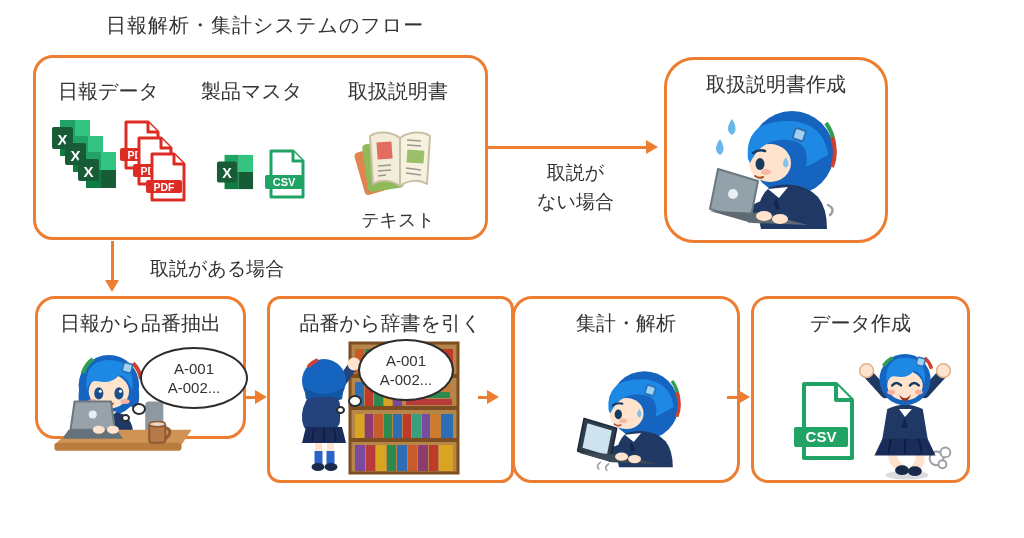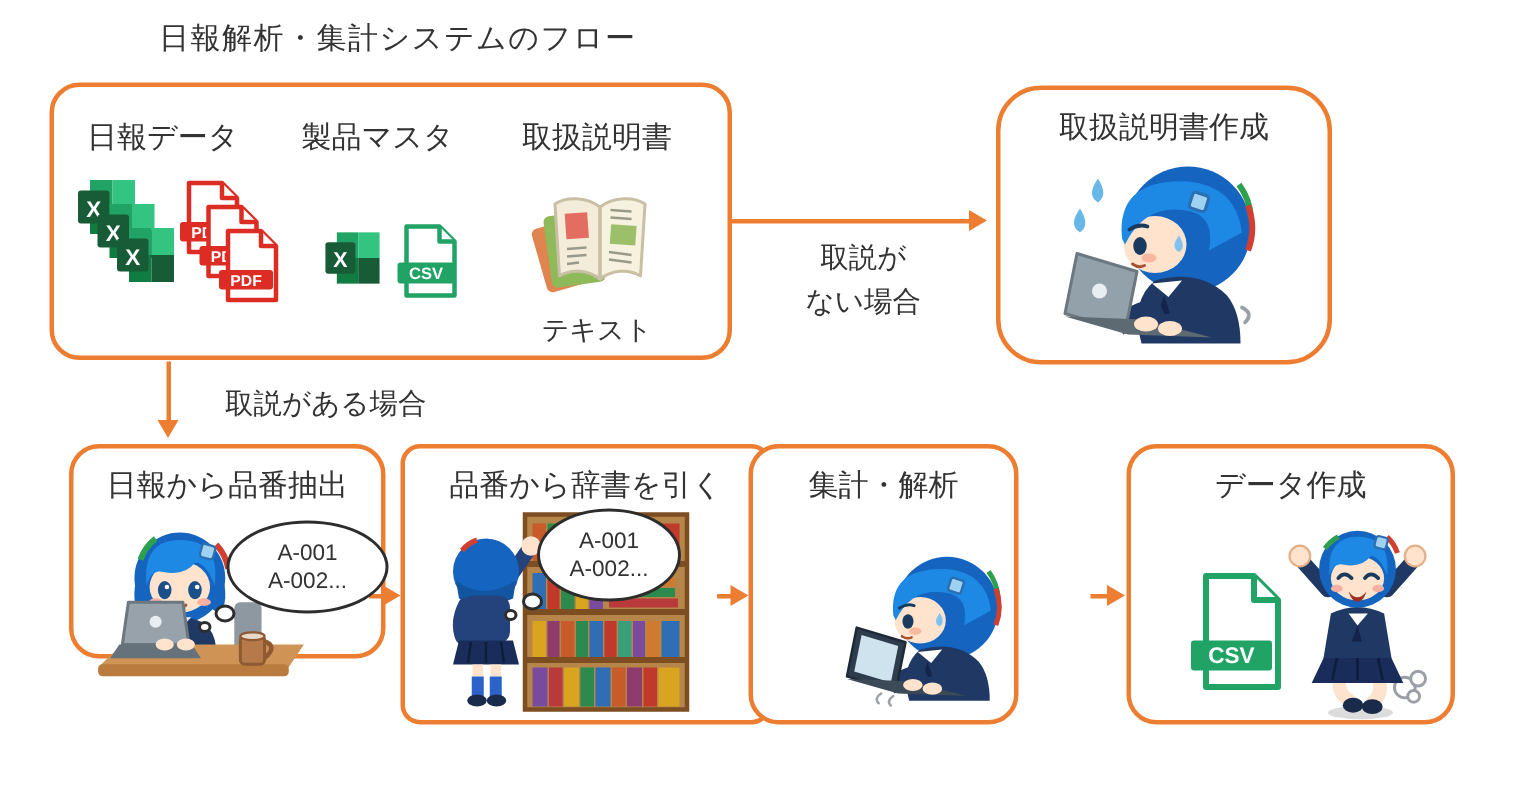--- a/index.html
+++ b/index.html
@@ -162,21 +162,21 @@
 
   <div class="arr-h" style="left:487px;top:146px;width:160px;"></div>
   <div class="edge-label center" style="left:503px;top:158px;width:145px;">
     <div>取説が</div>
     <div>ない場合</div>
   </div>
 
   <div class="arr-v" style="left:111px;top:241px;height:40px;"></div>
   <div class="edge-label" style="left:128px;top:256px;margin-left:22px;">取説がある場合</div>
 
-  <div class="flow-box" style="left:35px;top:296px;width:211px;height:143px;margin-left:11px;">
+  <div class="flow-box" style="left:35px;top:296px;width:211px;height:143px;">
     <div class="step-title">日報から品番抽出</div>
     <svg class="abs" style="left:8px;top:52px;" width="152" height="116" viewBox="0 0 150 115">
       <rect x="98" y="50" width="18" height="36" rx="4" fill="#8d98a0"></rect>
       <circle cx="62" cy="34" r="30" fill="#1565c0"></circle>
       <path d="M36 22 a30 30 0 0 1 10 -14" stroke="#2e9e4f" stroke-width="4" fill="none"></path>
       <path d="M86 12 a30 30 0 0 1 8 16" stroke="#d23f31" stroke-width="4" fill="none"></path>
       <path d="M34 32 q-5 18 2 26 l9 -7 z" fill="#1565c0"></path>
       <path d="M90 32 q5 18 -2 26 l-9 -7 z" fill="#1565c0"></path>
       <ellipse cx="62" cy="40" rx="20" ry="17" fill="#ffe3cd"></ellipse>
       <path d="M40 39 q-3 -30 22 -30 q27 0 23 30 q-6 -16 -13 -15 q-7 9 -21 6 q-8 -2 -11 9 z" fill="#1e88e5"></path>
@@ -280,21 +280,21 @@
     <div class="bubble" style="left:88px;top:40px;width:96px;height:62px;">
       <div class="b-line">A-001</div>
       <div class="b-line">A-002...</div>
     </div>
     <div class="tail" style="left:78px;top:96px;width:14px;height:12px;"></div>
     <div class="tail" style="left:66px;top:107px;width:9px;height:8px;"></div>
   </div>
 
   <div class="arr-h" style="left:478px;top:396px;width:10px;"></div>
 
-  <div class="flow-box" style="left:499px;top:296px;width:180px;height:187px;">
+  <div class="flow-box" style="left:512px;top:296px;width:228px;height:187px;">
     <div class="step-title">集計・解析</div>
     <svg class="abs" style="left:61px;top:64px;" width="118" height="110" viewBox="0 0 145 135">
       <circle cx="84" cy="52" r="42" fill="#1565c0"></circle>
       <path d="M118 22 a42 42 0 0 1 8 22" stroke="#2e9e4f" stroke-width="4" fill="none"></path>
       <path d="M124 36 a42 42 0 0 1 0 30" stroke="#d23f31" stroke-width="4" fill="none"></path>
       <ellipse cx="62" cy="62" rx="21" ry="19" fill="#ffe3cd"></ellipse>
       <path d="M40 58 q-4 -40 44 -38 q32 3 36 34 l-22 12 q4 -22 -12 -26 q-30 -7 -44 22 z" fill="#1e88e5"></path>
       <ellipse cx="52" cy="63" rx="4.5" ry="6" fill="#173a5e"></ellipse>
       <path d="M45 52 q6 -4 12 -2" stroke="#173a5e" stroke-width="2.5" fill="none" stroke-linecap="round"></path>
       <path d="M47 75 q4 3 8 1" stroke="#a8552f" stroke-width="2" fill="none" stroke-linecap="round"></path>
@@ -309,21 +309,21 @@
       <polygon points="14,74 44,83 38,113 8,104" fill="#cfe3ef"></polygon>
       <polygon points="2,110 44,122 100,124 54,112" fill="#3c4a58"></polygon>
       <ellipse cx="56" cy="115" rx="8" ry="5" fill="#ffe3cd"></ellipse>
       <ellipse cx="72" cy="118" rx="8" ry="5" fill="#ffe3cd"></ellipse>
       <path d="M30 122 q-6 4 -2 8 M40 124 q-6 4 -2 8" stroke="#9aa0a6" stroke-width="2" fill="none" stroke-linecap="round"></path>
     </svg>
   </div>
 
   <div class="arr-h" style="left:727px;top:396px;width:12px;"></div>
 
-  <div class="flow-box" style="left:751px;top:296px;width:219px;height:187px;">
+  <div class="flow-box" style="left:751px;top:296px;width:219px;height:187px;border-radius:17px;">
     <div class="step-title">データ作成</div>
     <svg class="abs" style="left:38px;top:82px;" width="66" height="80" viewBox="0 0 66 80">
       <path d="M12 3 h32 l16 16 v58 h-48 z" fill="#fff" stroke="#21a366" stroke-width="4" stroke-linejoin="round"></path>
       <path d="M44 3 v16 h16" fill="#fff" stroke="#21a366" stroke-width="4" stroke-linejoin="round"></path>
       <rect x="2" y="46" width="54" height="20" rx="2" fill="#21a366"></rect>
       <text x="29" y="61" font-size="15" font-weight="bold" fill="#fff" text-anchor="middle">CSV</text>
     </svg>
     <svg class="abs" style="left:99px;top:49px;" width="105" height="133" viewBox="0 0 105 135">
       <ellipse cx="54" cy="129" rx="22" ry="4.5" fill="#dcdcdc"></ellipse>
       <g stroke="#9aa0a6" stroke-width="2" fill="#fff">

